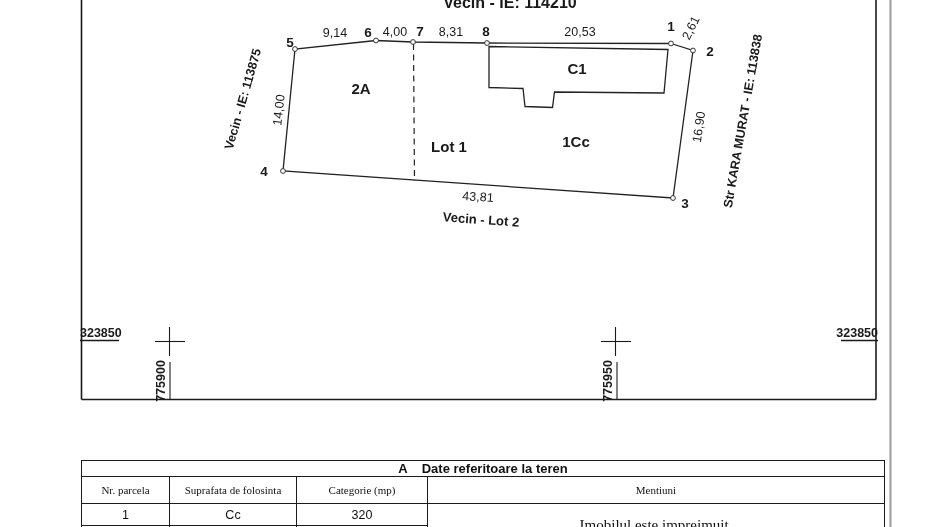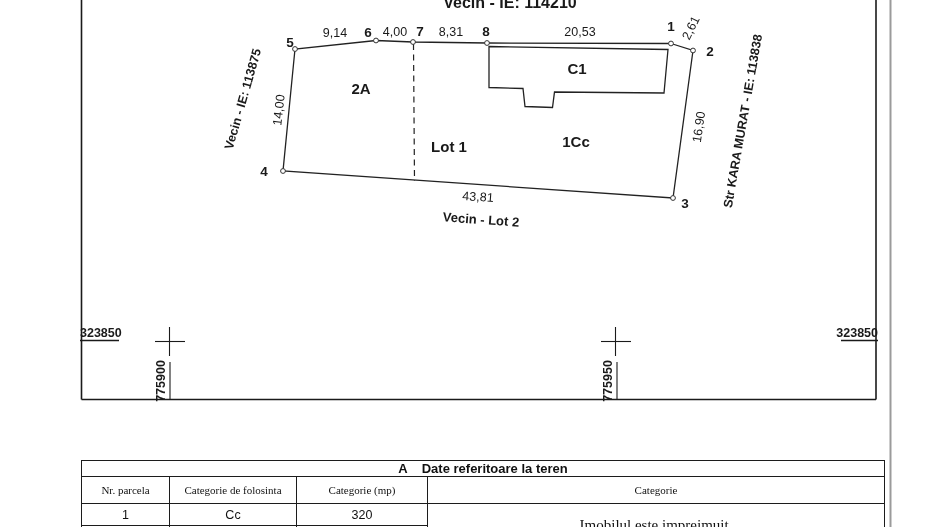--- a/index.html
+++ b/index.html
@@ -154,23 +154,23 @@
       <col>
     </colgroup>
     <tbody>
         <tr class="title-row">
       <td colspan="4">
         <span class="title-letter">A</span><span>Date referitoare la teren</span>
       </td>
     </tr>
     <tr class="header-row">
       <th>Nr. parcela</th>
-      <th>Categorie de folosinta</th>
+      <th>Suprafata de folosinta</th>
       <th>Categorie (mp)</th>
-      <th>Categorie</th>
+      <th>Mentiuni</th>
     </tr>
     <tr class="data-row">
       <td>1</td>
       <td>Cc</td>
       <td>320</td>
       <td class="note-cell" rowspan="2">Imobilul este imprejmuit.</td>
     </tr>
     <tr class="data-row">
       <td>2</td>
       <td>A</td>

